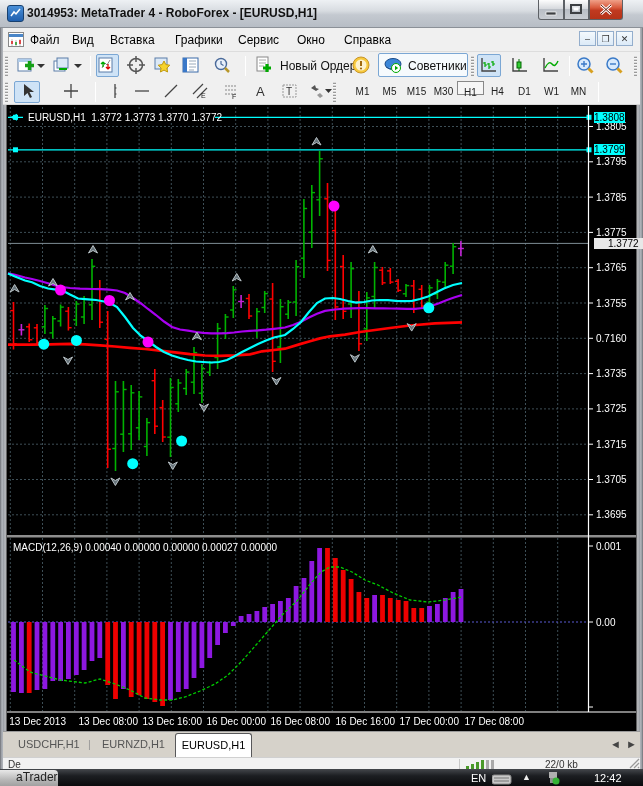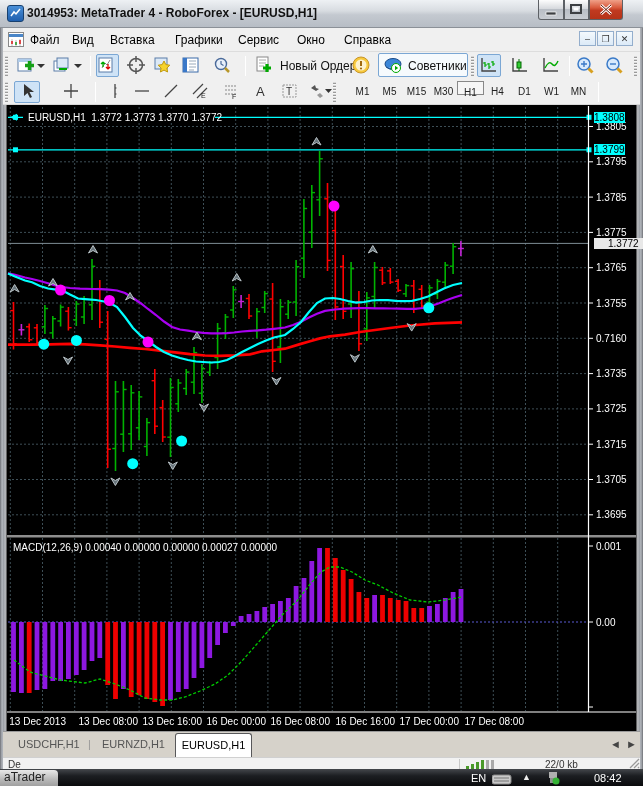--- a/index.html
+++ b/index.html
@@ -618,26 +618,26 @@
     <rect x="5" y="5" width="3" height="6" fill="#4a9a2a"></rect>
  <rect x="10" y="3" width="3" height="8" fill="#4a9a2a"></rect>
     <rect x="15" y="1" width="3" height="10" fill="#4a9a2a"></rect>
  <rect x="20" y="1" width="3" height="10" fill="#aaa"></rect>
     <rect x="25" y="1" width="3" height="10" fill="#aaa"></rect>
 </svg>
 
 <div class="taskbar"></div>
 <div style="position:absolute;left:0;top:770px;width:58px;height:16px;
   background:linear-gradient(#e8e8e8,#b8b8b8 60%,#a0a0a0);border-radius:0 4px 0 0;
-  font-size:12px;color:#222;padding-left:4px">aTrader</div>
+  font-size:12px;color:#222;padding-left:16px">aTrader</div>
 <div style="position:absolute;left:471px;top:772px;font-size:11px;color:#fff">EN</div>
 <svg style="position:absolute;left:492px;top:773px" width="20" height="12">
  <rect x="0" y="2" width="19" height="9" rx="2" fill="#c8c8c8" stroke="#888"></rect>
  <line x1="2" y1="5" x2="17" y2="5" stroke="#777" stroke-width="1"></line>
  <line x1="2" y1="8" x2="17" y2="8" stroke="#777" stroke-width="1"></line>
 </svg>
 <div style="position:absolute;left:522px;top:772px;font-size:9px;color:#eee">▲</div>
 <svg style="position:absolute;left:546px;top:771px" width="16" height="14">
  <rect x="3" y="1" width="8" height="6" fill="#b0b0b0"></rect>
     <rect x="4" y="7" width="6" height="5" fill="#909090"></rect>
  <circle cx="10" cy="10" r="3.5" fill="#35b335"></circle>
 </svg>
-<div style="position:absolute;left:594px;top:772px;font-size:11px;color:#fff">08:42</div>
+<div style="position:absolute;left:594px;top:772px;font-size:11px;color:#fff">12:42</div>
 
 </body></html>

